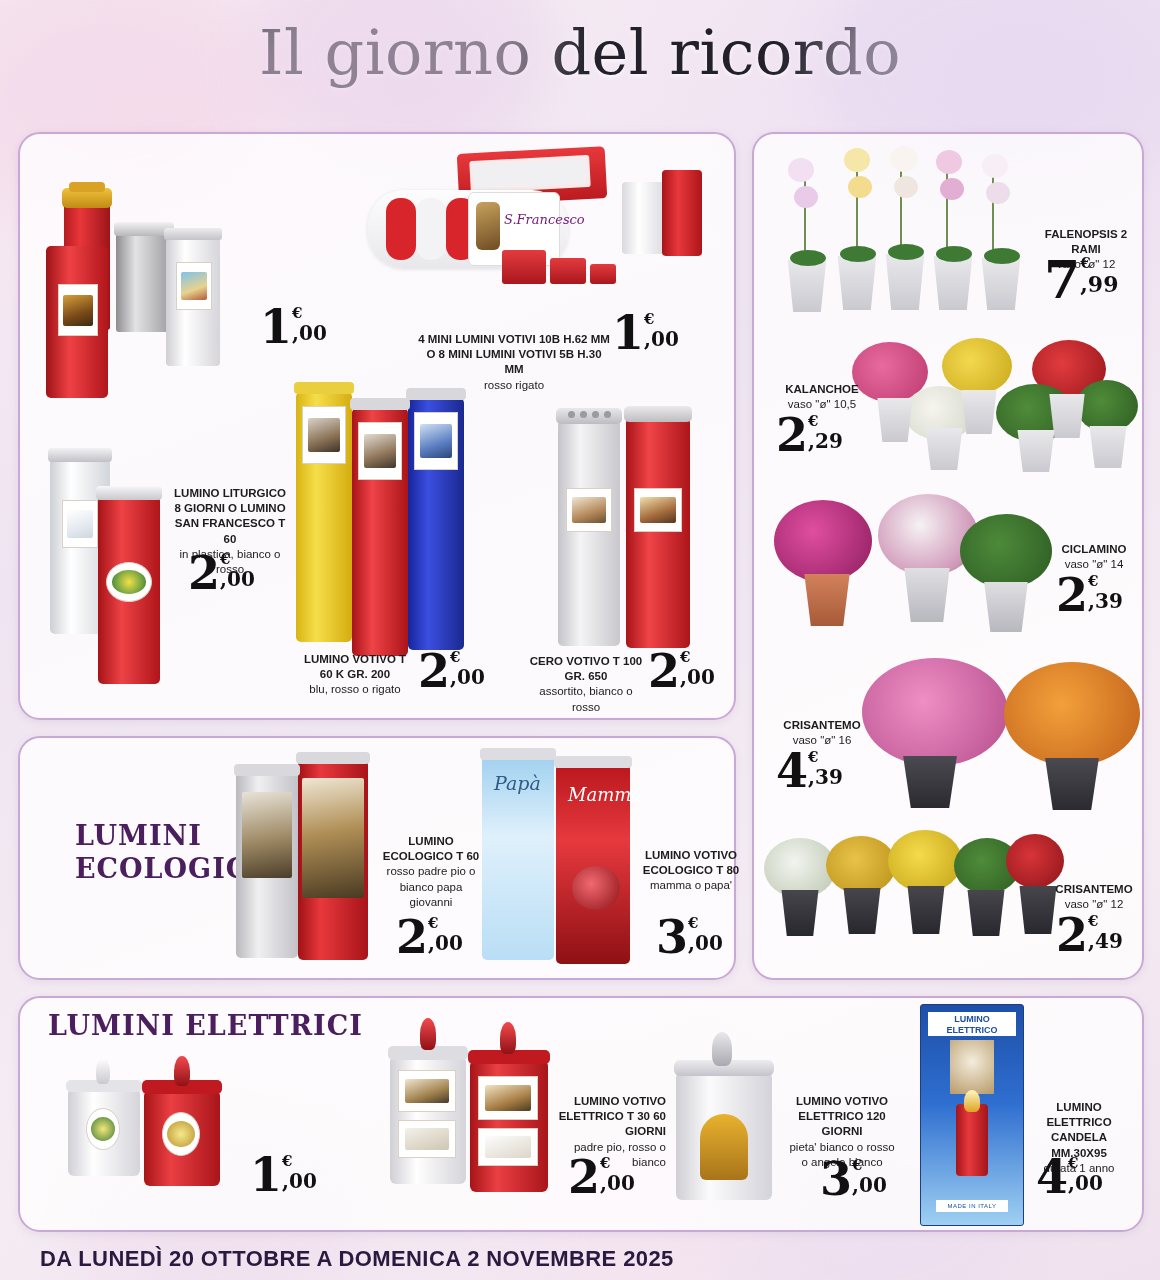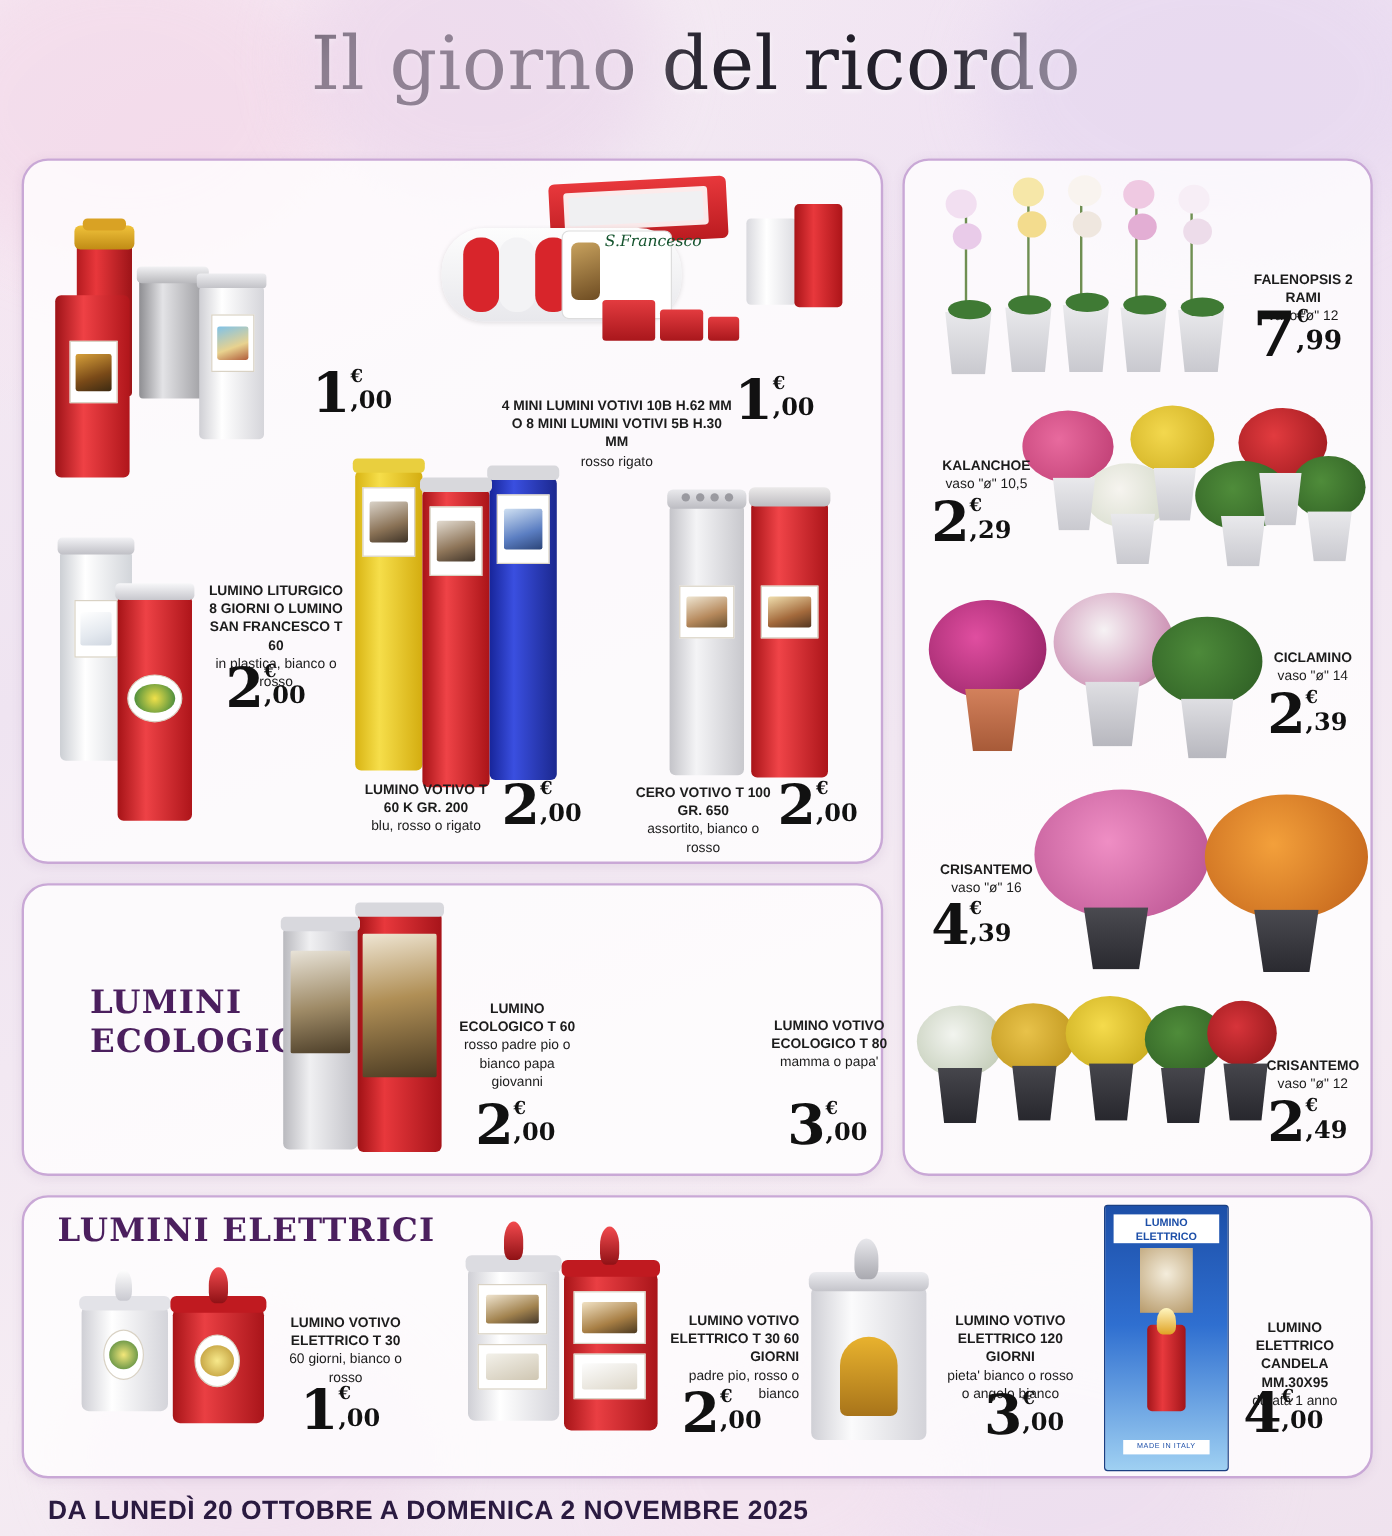--- a/index.html
+++ b/index.html
@@ -163,21 +163,21 @@
       <div class="pack" style="left:108px; top:4px; width:148px; height:52px; background:linear-gradient(180deg,#e8383c,#bb1b20); border-radius:5px; transform:rotate(-3deg);"></div>
       <div class="pack" style="left:120px; top:12px; width:120px; height:32px; background:#fff; opacity:.9; border-radius:3px; transform:rotate(-3deg);"></div>
       <div class="pack" style="left:124px; top:16px; width:112px; height:24px; background:#f0f0f2; border-radius:2px; transform:rotate(-3deg); font-size:5px;"></div>
 
       <div class="pack" style="left:18px; top:44px; width:200px; height:78px; background:linear-gradient(180deg,#fdfdfd,#e8e8ec); border-radius:36px; box-shadow:0 1px 4px rgba(0,0,0,.12);"></div>
       <div class="pack" style="left:36px; top:52px; width:30px; height:62px; background:#d8252b; border-radius:14px;"></div>
       <div class="pack" style="left:66px; top:52px; width:30px; height:62px; background:#f3f3f5; border-radius:14px;"></div>
       <div class="pack" style="left:96px; top:52px; width:30px; height:62px; background:#d8252b; border-radius:14px;"></div>
       <div class="pack" style="left:118px; top:46px; width:92px; height:74px; background:#fff; border-radius:6px; border:1px solid #ddd;"></div>
       <div class="pack" style="left:126px; top:56px; width:24px; height:48px; background:linear-gradient(160deg,#c8a25e,#6e4c22);"></div>
-      <div style="position:absolute; left:154px; top:48px; font-family:'DejaVu Serif',serif; font-size:13px; color:#14532d; font-style:italic;">S.Francesco</div>
+      <div style="position:absolute; left:154px; top:66px; font-family:'DejaVu Serif',serif; font-size:13px; color:#701a75; font-style:italic;">S.Francesco</div>
 
       <div class="pack" style="left:152px; top:104px; width:44px; height:34px; background:linear-gradient(180deg,#e33b3f,#a9171c); border-radius:3px;"></div>
       <div class="pack" style="left:200px; top:112px; width:36px; height:26px; background:linear-gradient(180deg,#e33b3f,#a9171c); border-radius:3px;"></div>
       <div class="pack" style="left:240px; top:118px; width:26px; height:20px; background:linear-gradient(180deg,#e33b3f,#a9171c); border-radius:3px;"></div>
 
       <div class="pack" style="left:272px; top:36px; width:42px; height:72px; background:linear-gradient(90deg,#d9d9de,#ffffff 40%,#dcdce1); border-radius:4px;"></div>
       <div class="pack" style="left:312px; top:24px; width:40px; height:86px; background:linear-gradient(90deg,#a81418,#e8383c 40%,#ad1519); border-radius:4px;"></div>
     </div>
 
     <div class="desc" style="left:396px; top:198px; width:196px;">
@@ -472,20 +472,29 @@
       <span class="sub">rosso padre pio o bianco papa giovanni</span>
     </div>
     <div class="price" style="left:376px; top:178px;">
       <span class="int">2</span>
       <span class="rest">
         <span class="eur">€</span>
         <span class="dec">,00</span>
       </span>
     </div>
 
+    <div class="art" style="left:456px; top:8px; width:170px; height:216px;">
+      <div class="tube" style="left:6px; top:8px; width:72px; height:206px; background:linear-gradient(180deg,#9fd0ef,#dff0fb 40%,#b9def5);"></div>
+      <div style="position:absolute; left:18px; top:26px; font-family:'DejaVu Serif',serif; font-style:italic; font-size:19px; color:#2f5c86;">Papà</div>
+      <div class="tube" style="left:80px; top:18px; width:74px; height:200px; background:linear-gradient(180deg,#b9171d,#e6393e 38%,#8e1014);"></div>
+      <div style="position:absolute; left:92px; top:38px; font-family:'DejaVu Serif',serif; font-style:italic; font-size:18px; color:#fff;">Mamma</div>
+      <div class="leafy" style="left:96px; top:120px; width:48px; height:44px; background:radial-gradient(circle at 40% 40%,#f06a70,#8c1015);"></div>
+      <div class="lid" style="left:4px; top:2px; width:76px; height:12px; background:#dcdce1; border-radius:4px;"></div>
+      <div class="lid" style="left:78px; top:10px; width:78px; height:12px; background:#dcdce1; border-radius:4px;"></div>
+    </div>
     <div class="desc" style="left:618px; top:110px; width:106px;">
       <span>LUMINO VOTIVO ECOLOGICO T 80</span><br>
       <span class="sub">mamma o papa'</span>
     </div>
     <div class="price" style="left:636px; top:178px;">
       <span class="int">3</span>
       <span class="rest">
         <span class="eur">€</span>
         <span class="dec">,00</span>
       </span>
@@ -501,24 +510,20 @@
       <div style="position:absolute; left:54px; top:12px; width:14px; height:26px; background:linear-gradient(180deg,#fefefe,#c9c9d0); border-radius:50% 50% 30% 30%;"></div>
       <div class="label" style="left:44px; top:62px; width:34px; height:42px; border-radius:50%;">
         <div class="pic" style="border-radius:50%; background:radial-gradient(circle,#f3e77a,#3d7c37);"></div>
       </div>
       <div class="tube" style="left:102px; top:44px; width:76px; height:96px; background:linear-gradient(90deg,#a71418,#ea3f43 35%,#a9151a); border-radius:6px;"></div>
       <div class="lid" style="left:100px; top:34px; width:80px; height:14px; background:#c01a20; border-radius:5px;"></div>
       <div style="position:absolute; left:132px; top:10px; width:16px; height:30px; background:linear-gradient(180deg,#f24a4e,#8f1115); border-radius:50% 50% 30% 30%;"></div>
       <div class="label" style="left:120px; top:66px; width:38px; height:44px; border-radius:50%;">
         <div class="pic" style="border-radius:50%; background:radial-gradient(circle,#f7e98b,#b8912f);"></div>
       </div>
-    </div>
-    <div class="desc" style="left:216px; top:98px; width:104px;">
-      <span>LUMINO VOTIVO ELETTRICO T 30</span><br>
-      <span class="sub">60 giorni, bianco o rosso</span>
     </div>
     <div class="price" style="left:230px; top:156px;">
       <span class="int">1</span>
       <span class="rest">
         <span class="eur">€</span>
         <span class="dec">,00</span>
       </span>
     </div>
 
     <div class="art" style="left:348px; top:10px; width:190px; height:200px;">

